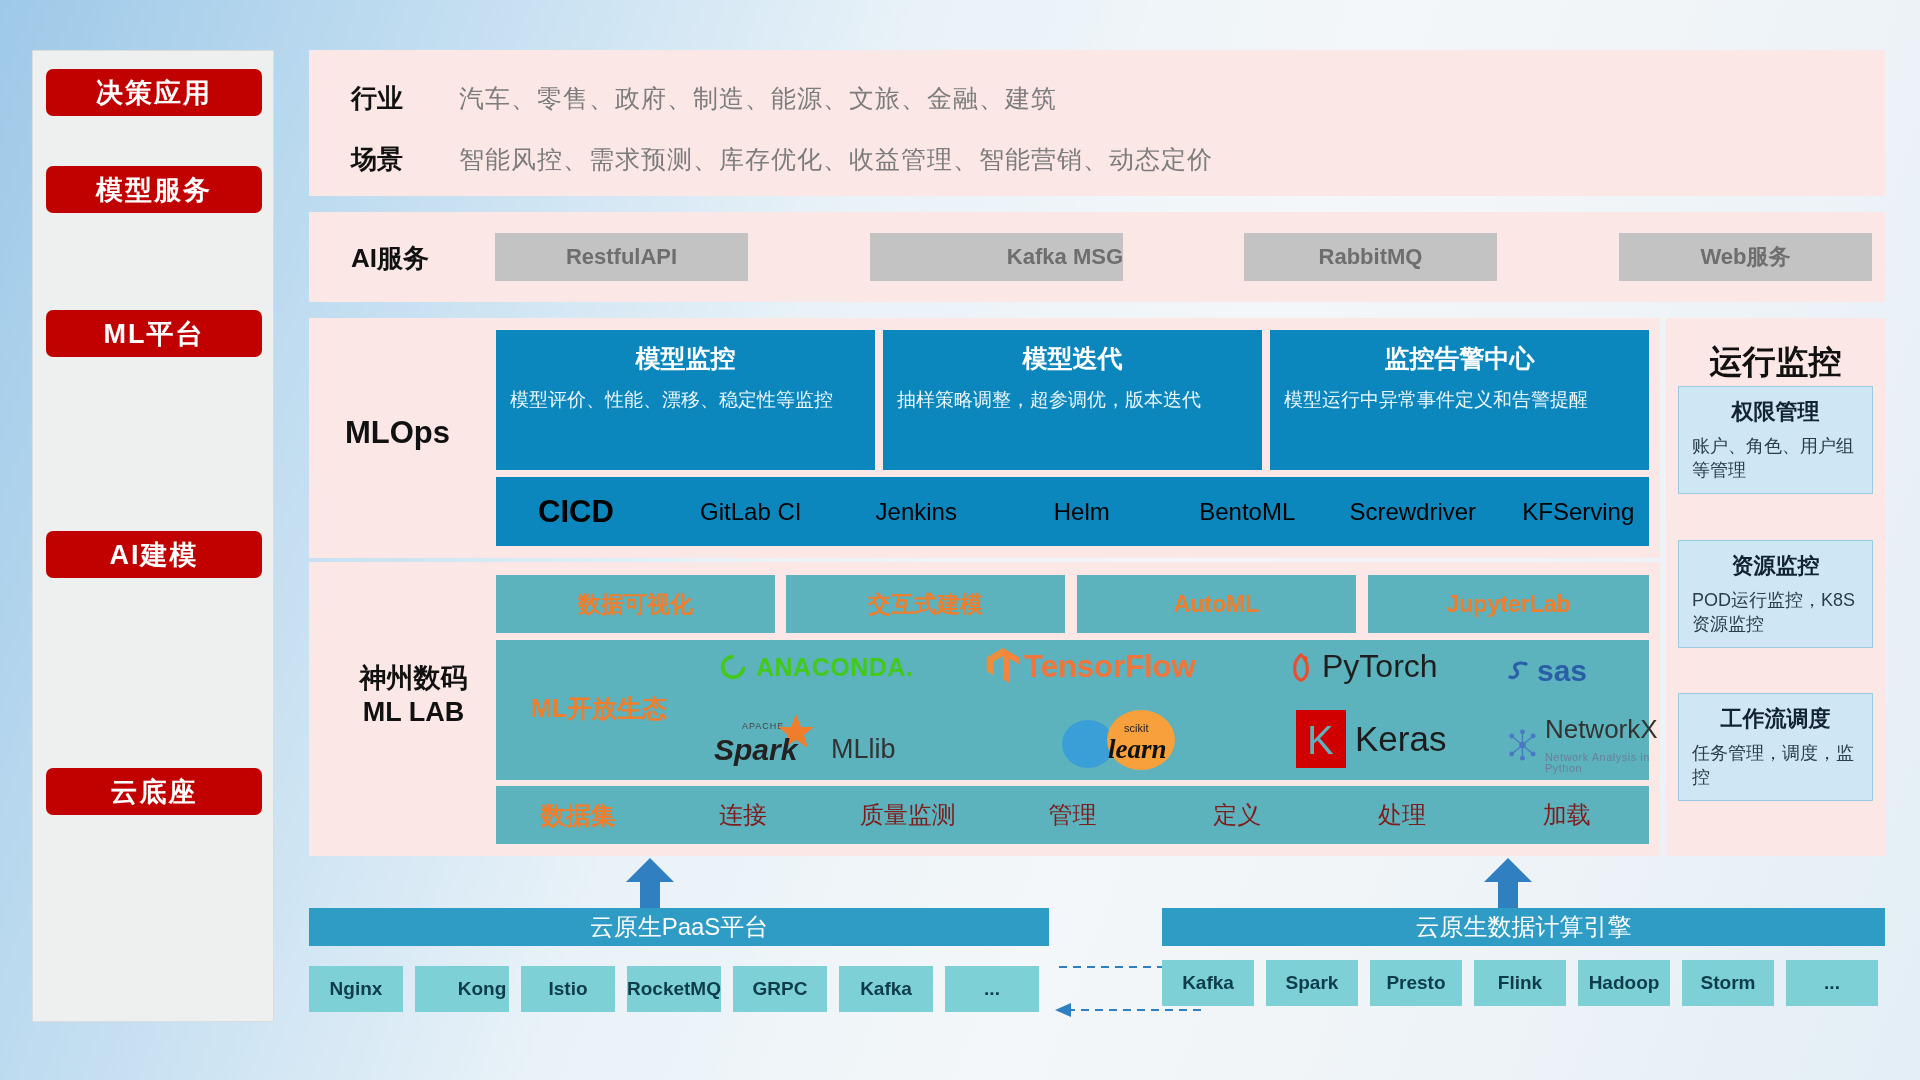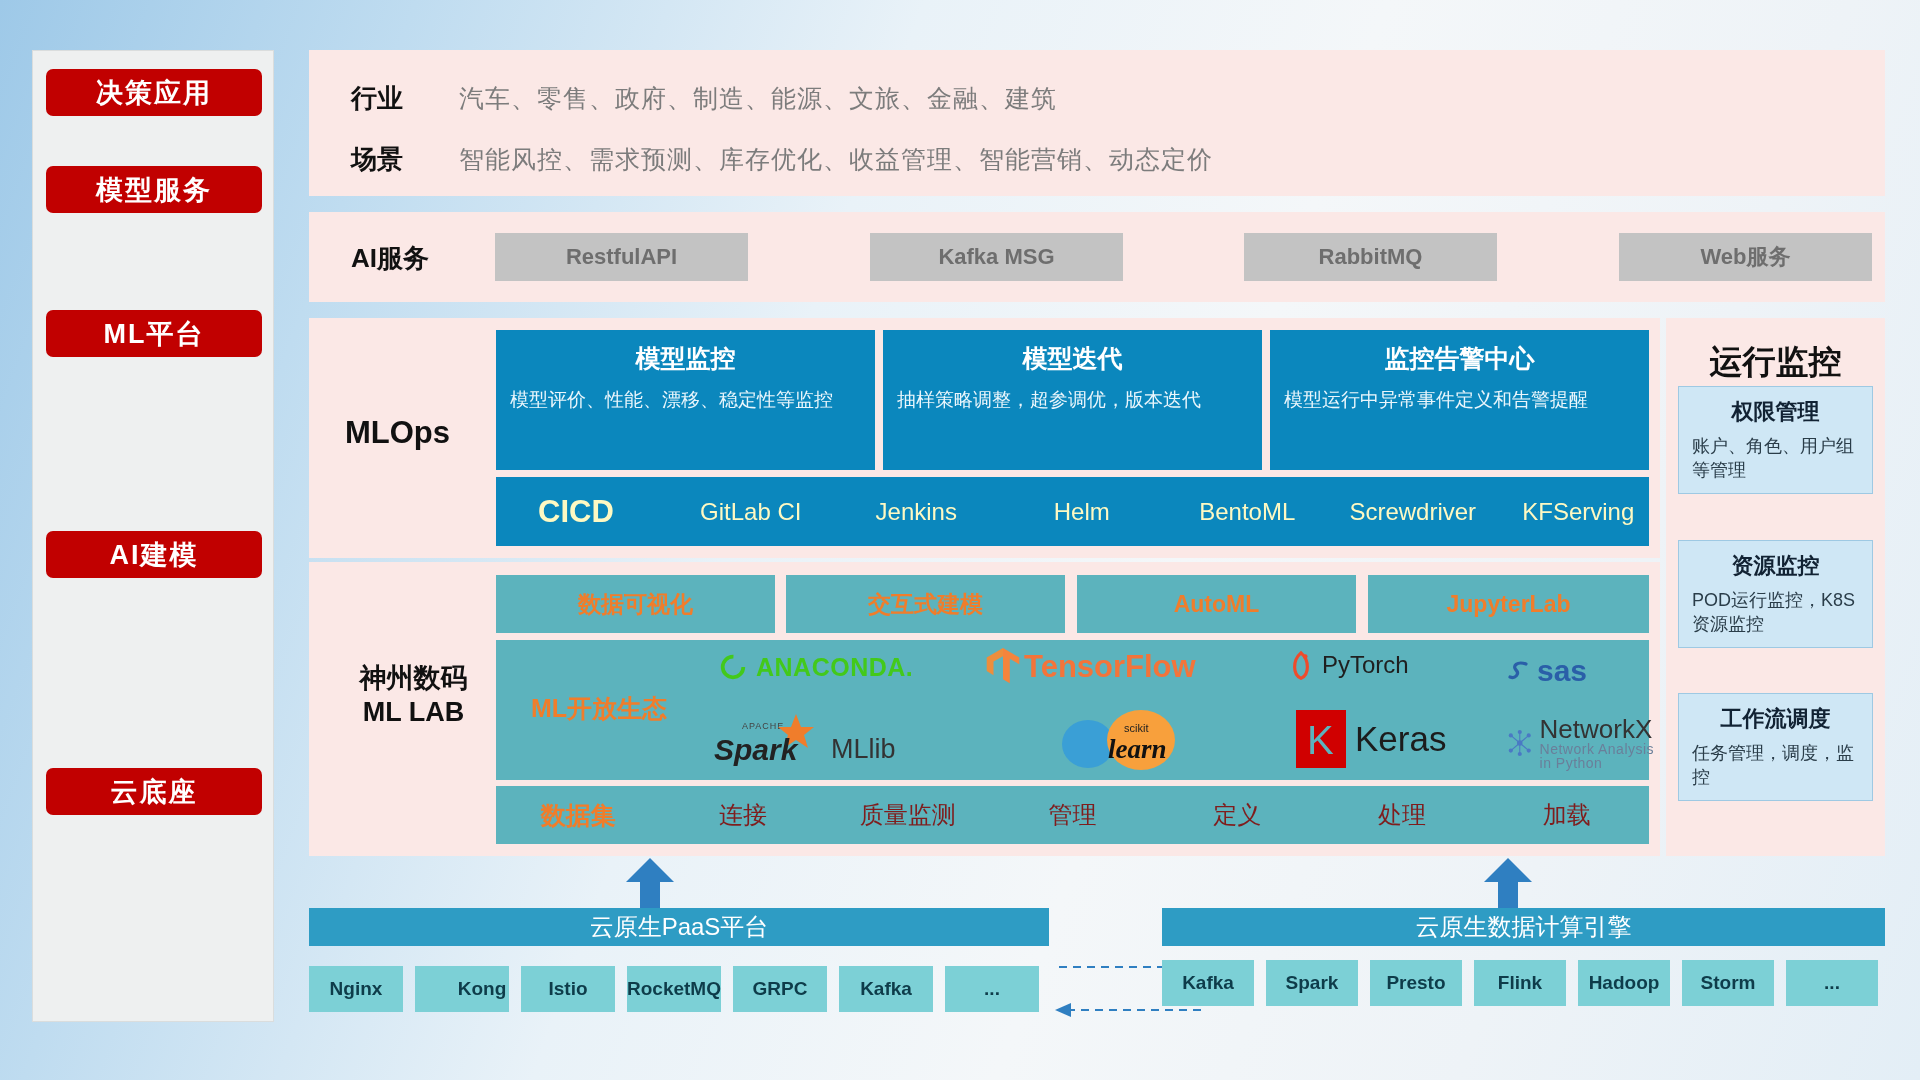--- a/index.html
+++ b/index.html
@@ -40,21 +40,21 @@
     background:#c3c3c3;color:#6e6e6e;font-size:22px;font-weight:bold;
     display:flex;align-items:center;justify-content:center;
     height:48px;
   }
 
   
   .bluecard{background:#0b87bd;color:#fff;box-sizing:border-box;padding:12px 14px;}
   .bluecard .t{font-size:25px;font-weight:bold;text-align:center;margin-bottom:12px;}
   .bluecard .d{font-size:19px;line-height:1.38;color:#eaf6fc;}
 
-  .cicd{background:#0b87bd;color:#fef9c3;display:flex;align-items:center;box-sizing:border-box;gap:24px;}
+  .cicd{background:#0b87bd;color:#000000;display:flex;align-items:center;box-sizing:border-box;gap:24px;}
   .cicd .lead{font-size:31px;font-weight:bold;width:160px;text-align:center;flex:0 0 160px;}
   .cicd .it{font-size:24px;text-align:center;flex:1 1 0;line-height:1.15;overflow:hidden;}
 
   
   .teal{background:#5cb3bd;box-sizing:border-box;}
   .tealtab{
     background:#5cb3bd;color:#f07d2b;font-size:23px;font-weight:bold;
     display:flex;align-items:center;justify-content:center;
   }
   .eco-label{color:#f07d2b;font-size:25px;font-weight:bold;}
@@ -114,21 +114,21 @@
       <div class="k">场景</div>
       <div class="v">智能风控、需求预测、库存优化、收益管理、智能营销、动态定价</div>
     </div>
   </div>
 
   <div class="band" style="left:309px;top:212px;width:1576px;height:90px;">
     <div class="rowlabel" style="position:absolute;left:42px;top:30px;">AI服务</div>
     <div class="pill" style="position:absolute;left:186px;top:21px;width:253px;">
         <span>RestfulAPI</span>
       </div>
-    <div class="pill" style="position:absolute;left:561px;top:21px;width:253px;">
+    <div class="pill" style="position:absolute;left:561px;top:21px;width:253px;justify-content:flex-end;">
         <span>Kafka MSG</span>
       </div>
     <div class="pill" style="position:absolute;left:935px;top:21px;width:253px;">
         <span>RabbitMQ</span>
       </div>
     <div class="pill" style="position:absolute;left:1310px;top:21px;width:253px;">
         <span>Web服务</span>
       </div>
   </div>
 
@@ -194,21 +194,21 @@
           <polygon points="12,0 0,7 0,17 5,20 5,10 12,6" fill="#ed8e3c"></polygon>
         </svg>
         <span class="logo-txt" style="color:#f3743a;font-size:31px;">TensorFlow</span>
       </div>
 
       <div style="position:absolute;left:790px;top:8px;display:flex;align-items:center;gap:6px;">
         <svg width="30" height="34" viewBox="0 0 24 28">
           <path d="M12 4 C5 10,5 22,12 25 C19 22,19 10,12 4 Z" fill="none" stroke="#ee4c2c" stroke-width="2.6"></path>
           <circle cx="15.5" cy="7" r="1.9" fill="#ee4c2c"></circle>
         </svg>
-        <span style="color:#1f1f1f;font-size:24px;">PyTorch</span>
+        <span style="color:#1f1f1f;font-size:32px;">PyTorch</span>
       </div>
 
       <div style="position:absolute;left:1010px;top:14px;display:flex;align-items:center;gap:3px;">
         <svg width="28" height="28" viewBox="0 0 28 28">
           <path d="M20 7 C11 4,6 9,10 13 C14 17,9 22,4 20" fill="none" stroke="#2a5fa8" stroke-width="3.2" stroke-linecap="round"></path>
         </svg>
         <span class="logo-txt" style="color:#2a5fa8;font-size:30px;">sas</span>
       </div>
 
       <div style="position:absolute;left:218px;top:72px;display:flex;align-items:flex-end;gap:9px;">
@@ -252,21 +252,21 @@
               <circle cx="7" cy="9" r="3"></circle>
               <circle cx="33" cy="9" r="3"></circle>
             <circle cx="7" cy="31" r="3"></circle>
               <circle cx="33" cy="31" r="3"></circle>
             <circle cx="20" cy="4" r="3"></circle>
               <circle cx="20" cy="36" r="3"></circle>
           </g>
         </svg>
         <div style="line-height:1;">
           <div style="color:#333;font-size:26px;">NetworkX</div>
-          <div style="color:#6a7f9a;font-size:14px;letter-spacing:0.5px;margin-top:0;">Network Analysis in Python</div>
+          <div style="color:#6a7f9a;font-size:11px;letter-spacing:0.5px;margin-top:10px;">Network Analysis in Python</div>
         </div>
       </div>
     </div>
 
     <div class="teal" style="position:absolute;left:187px;top:224px;width:1153px;height:58px;display:flex;align-items:center;">
       <div class="ds-hl" style="flex:1 1 0;text-align:center;">数据集</div>
       <div class="ds-it" style="flex:1 1 0;text-align:center;">连接</div>
       <div class="ds-it" style="flex:1 1 0;text-align:center;">质量监测</div>
       <div class="ds-it" style="flex:1 1 0;text-align:center;">管理</div>
       <div class="ds-it" style="flex:1 1 0;text-align:center;">定义</div>

